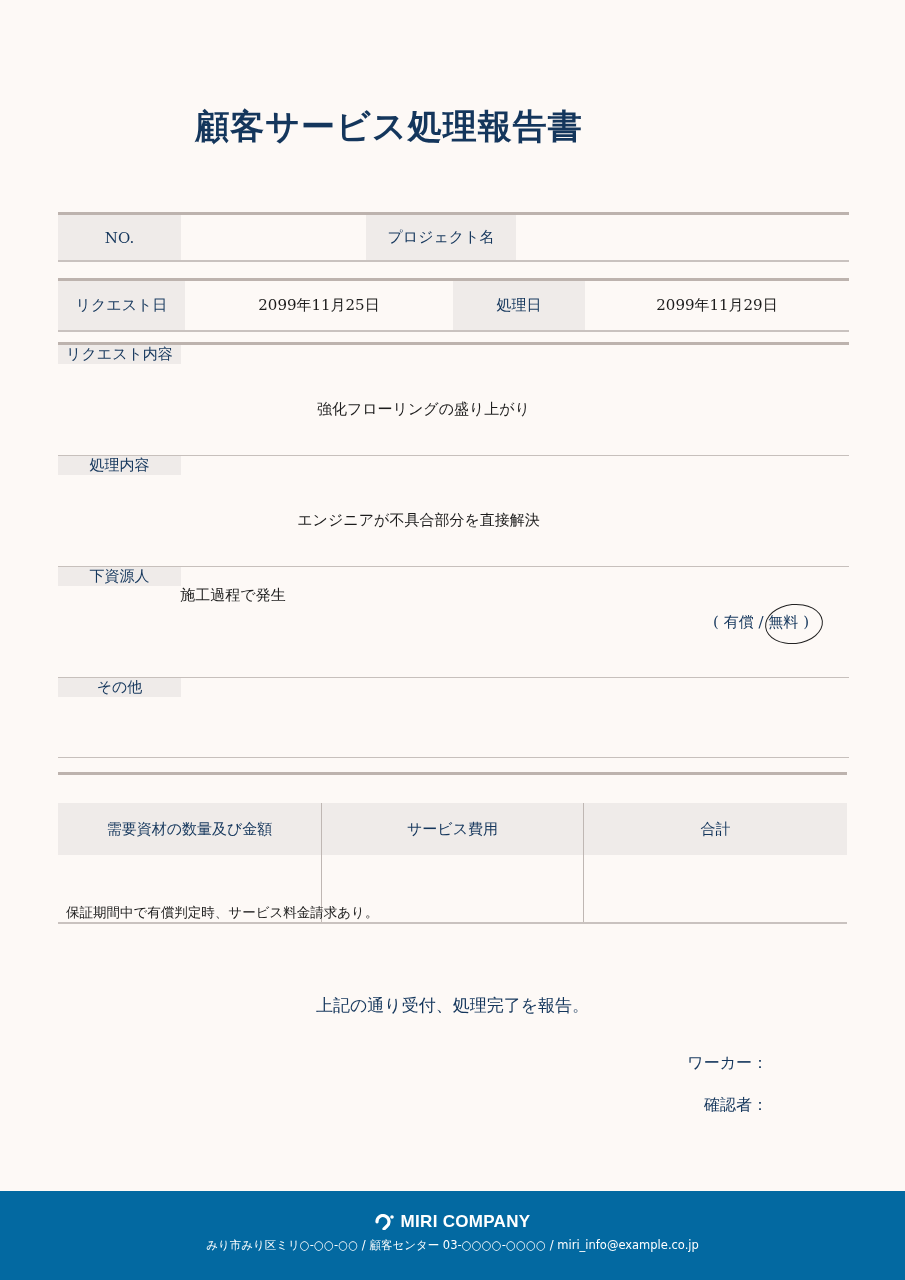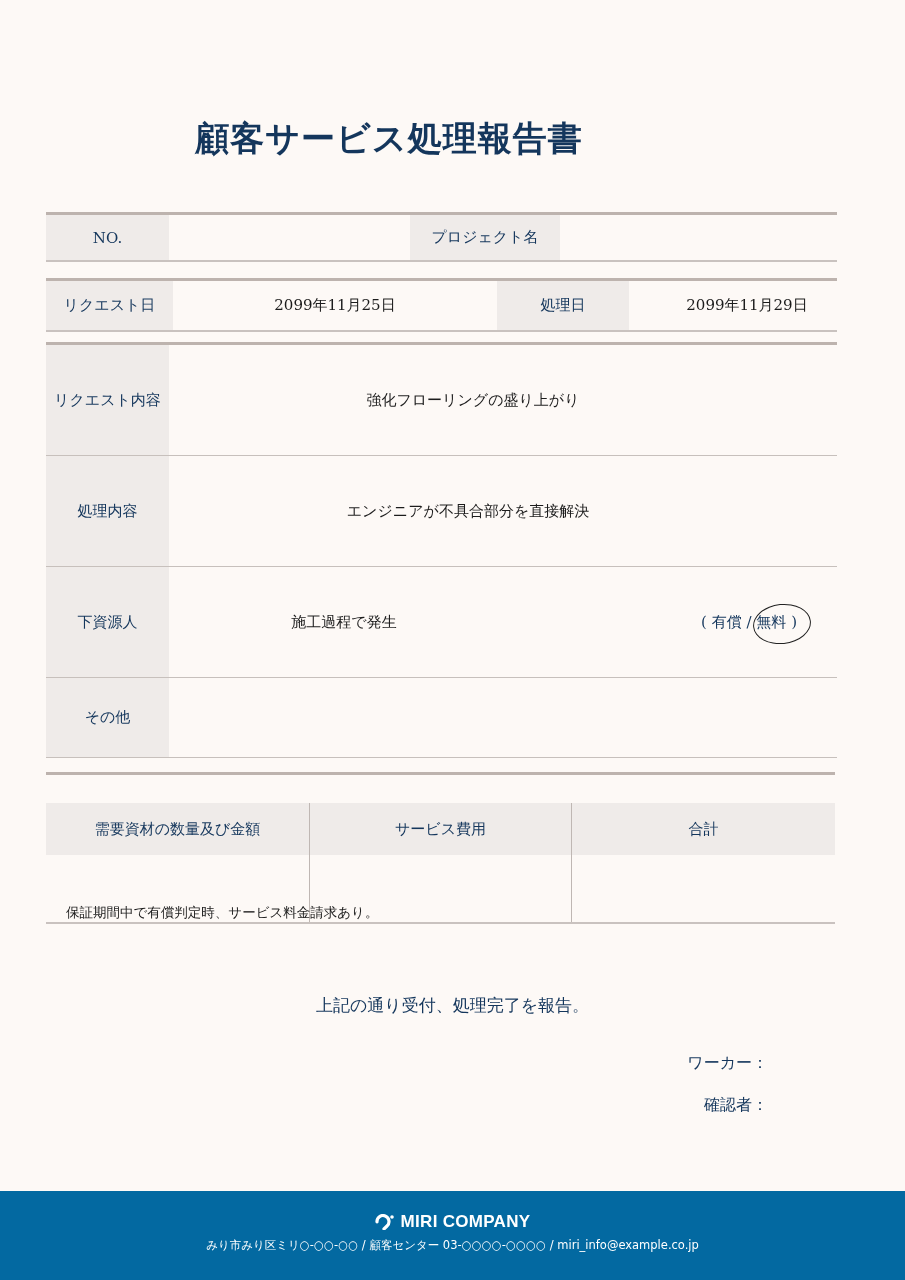--- a/index.html
+++ b/index.html
@@ -5,44 +5,44 @@
   * { box-sizing: border-box; margin: 0; padding: 0; }
   html, body { width: 905px; height: 1280px; }
   body {
     background: #fdf9f6;
     font-family: "DejaVu Serif", "Liberation Serif", serif;
     color: #1c1c1c;
     position: relative;
     overflow: hidden;
   }
   .title {
-    position: absolute; top: 116px; left: 0; width: 778px;
+    position: absolute; top: 104px; left: 0; width: 778px;
     text-align: center; font-size: 34px; color: #14365c; letter-spacing: 1px;
   }
-  .tbl { position: absolute; left: 46px; width: 791px; gap: 28px; }
+  .tbl { position: absolute; left: 58px; width: 791px; }
   .row { display: flex; align-items: stretch; }
   .label-cell {
     background: #efebe9; color: #14365c; font-size: 15px;
     display: flex; align-items: center; justify-content: center;
   }
   .value-cell {
     color: #1c1c1c; font-size: 15px;
     display: flex; align-items: center; justify-content: center;
   }
   .topline { border-top: 3px solid #bdb3ae; }
   .botline { border-bottom: 2px solid #c9c2bf; }
   .sep { border-bottom: 1.5px solid #c7c0bc; }
 
   
   #r1 { top: 212px; height: 50px; }
   
   #r2 { top: 278px; height: 54px; text-align: center; }
   
   #r3 { top: 342px; }
-  .big .row { height: 111px; }
+  .big .row { height: 111px; flex-direction: column; }
   .big .row.last { height: 80px; }
 
   .fee {
     position: absolute; right: 40px; color: #14365c; font-size: 15px;
   }
   .fee .circle {
     position: absolute; left: 52px; top: -9px; width: 58px; height: 40px;
     border: 1.5px solid #222; border-radius: 50%;
     transform: rotate(-6deg);
   }

